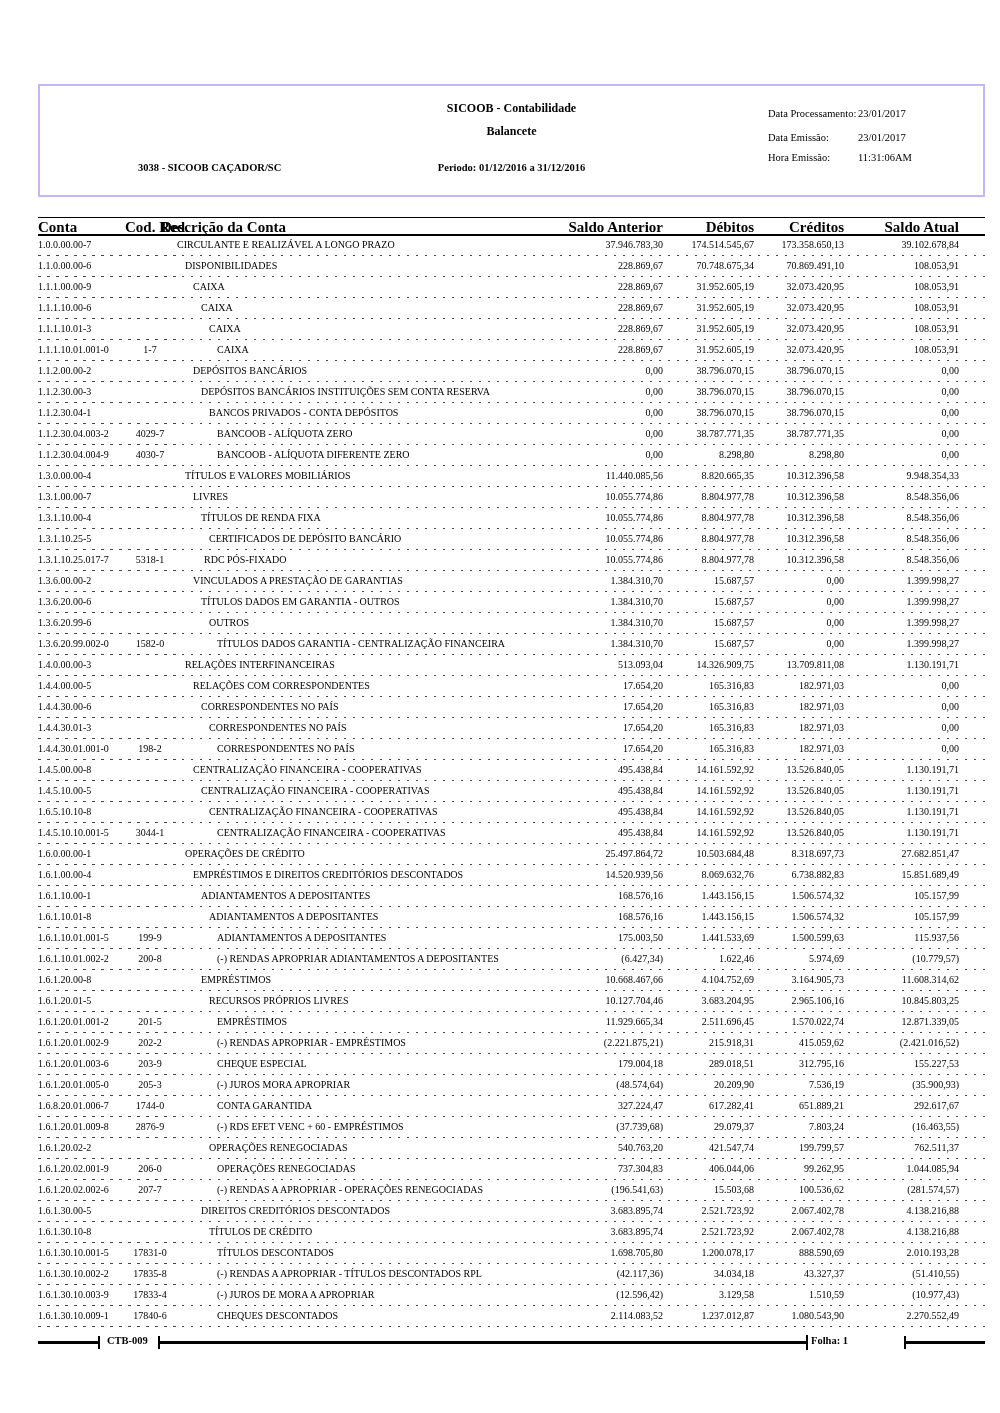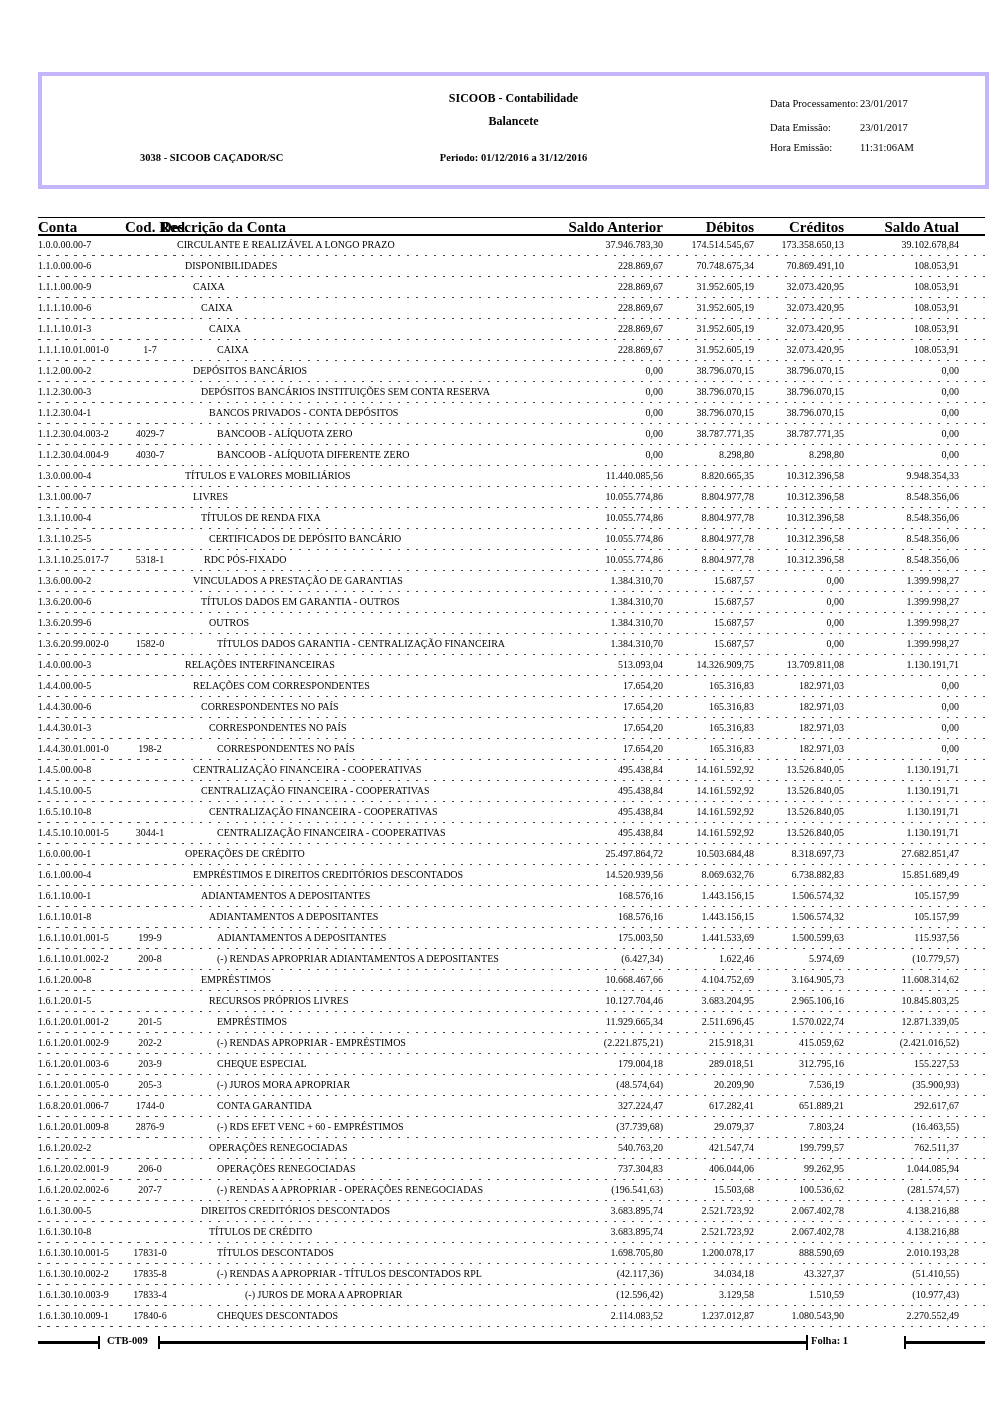--- a/index.html
+++ b/index.html
@@ -1,20 +1,20 @@
 <!DOCTYPE html>
 <html><head>
 <meta charset="utf-8">
 <style>
   html,body { margin:0; padding:0; background:#ffffff; }
   body { width:1000px; height:1413px; font-family:"Liberation Serif", serif; color:#000; }
   .page { position:relative; width:1000px; height:1413px; background:#fff; overflow:hidden; }
 
   
-  .header-box { position:absolute; left:38px; top:72px; width:943px; height:109px; border:4px solid #c4b5fd; }
+  .header-box { position:absolute; left:38px; top:84px; width:943px; height:109px; border:2px solid #c4b5fd; }
   .hb-title { position:absolute; top:15px; left:0; right:0; text-align:center; font-weight:bold; font-size:12px; }
   .hb-subtitle { position:absolute; top:38px; left:0; right:0; text-align:center; font-weight:bold; font-size:12px; }
   .hb-entity { position:absolute; top:76px; left:98px; font-weight:bold; font-size:10.5px; }
   .hb-period { position:absolute; top:76px; left:0; right:0; text-align:center; font-weight:bold; font-size:10.5px; }
   .hb-meta { position:absolute; top:0; left:0; right:0; bottom:0; font-size:10.5px; }
   .hb-meta-label { position:absolute; left:728px; }
   .hb-meta-value { position:absolute; left:818px; }
   .mrow0 { top:22px; } .mrow1 { top:46px; } .mrow2 { top:66px; }
 
   
@@ -528,21 +528,21 @@
           <span class="c-cod">17835-8</span>
           <span class="c-desc" style="left: 179px;">(-) RENDAS A APROPRIAR - TÍTULOS DESCONTADOS RPL</span>
           <span class="c-num c-sa">(42.117,36)</span>
           <span class="c-num c-db">34.034,18</span>
           <span class="c-num c-cr">43.327,37</span>
           <span class="c-num c-sat">(51.410,55)</span>
         </div>
         <div class="trow">
           <span class="c-conta">1.6.1.30.10.003-9</span>
           <span class="c-cod">17833-4</span>
-          <span class="c-desc" style="left: 179px; margin-left: 28px;">(-) JUROS DE MORA A APROPRIAR</span>
+          <span class="c-desc" style="left: 179px;">(-) JUROS DE MORA A APROPRIAR</span>
           <span class="c-num c-sa">(12.596,42)</span>
           <span class="c-num c-db">3.129,58</span>
           <span class="c-num c-cr">1.510,59</span>
           <span class="c-num c-sat">(10.977,43)</span>
         </div>
         <div class="trow">
           <span class="c-conta">1.6.1.30.10.009-1</span>
           <span class="c-cod">17840-6</span>
           <span class="c-desc" style="left: 179px;">CHEQUES DESCONTADOS</span>
           <span class="c-num c-sa">2.114.083,52</span>

